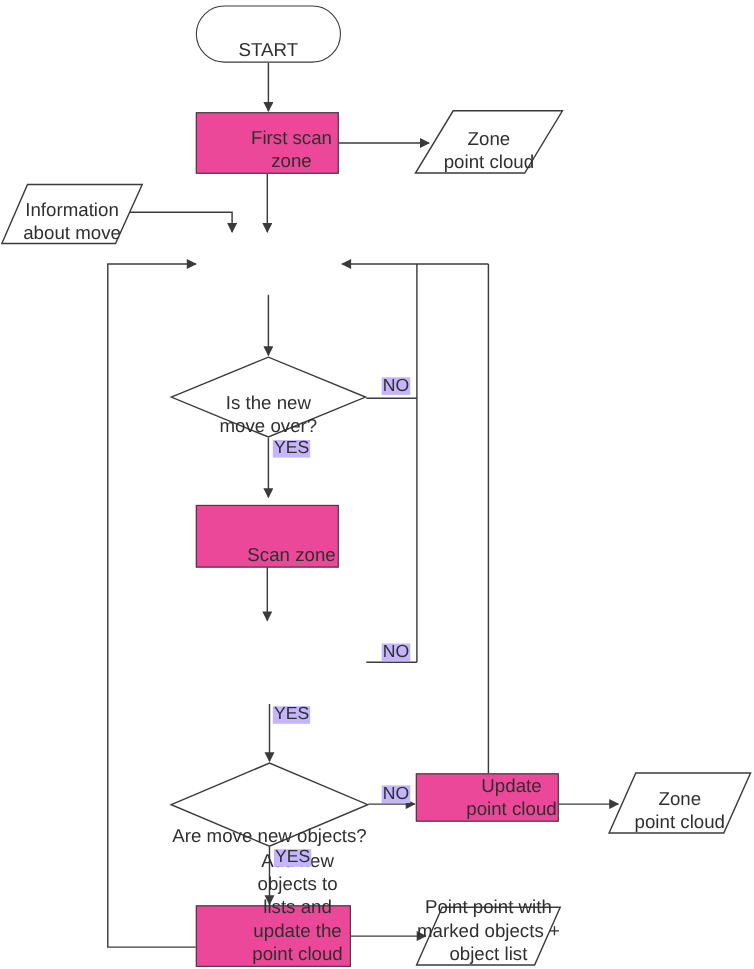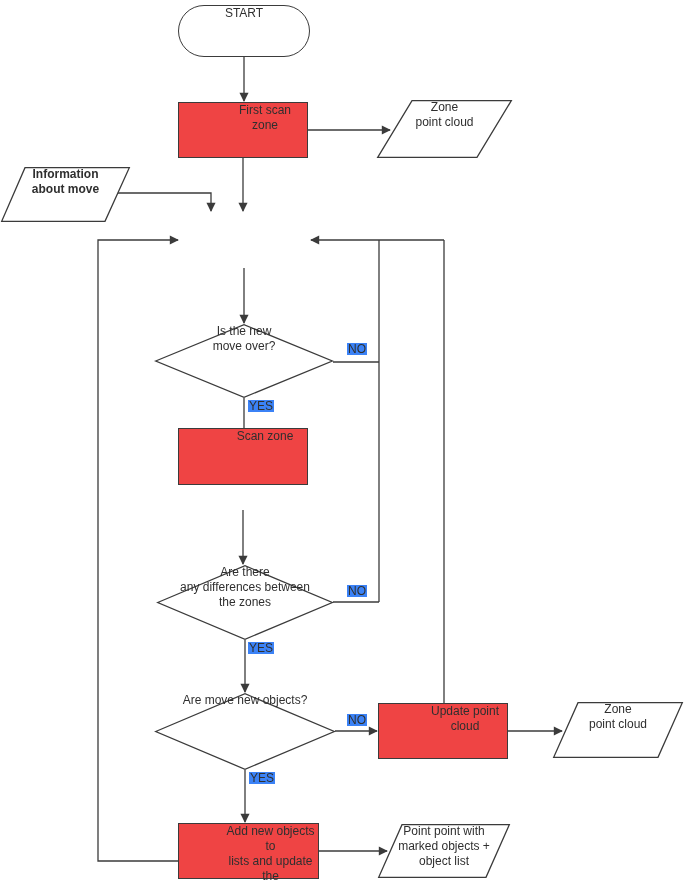--- a/index.html
+++ b/index.html
@@ -18,30 +18,30 @@
     width: 685px; height: 881px;
   }
   #wires path {
     fill: none;
     stroke: #3b3b3b;
     stroke-width: 1.3;
   }
   .node {
     position: absolute;
     display: flex;
-    align-items: flex-start;
+    align-items: flex-end;
     justify-content: center;
     text-align: center;
-    font-size: 12px;
+    font-size: 17px;
     line-height: 1.25;
     white-space: pre-line;
     box-sizing: border-box;
   }
   .rect {
-    background: #ef4444;
+    background: #ec4899;
     border: 1.3px solid #3b3b3b;
     padding-left: 44px;
   }
   .terminator {
     background: #ffffff;
     border: 1.3px solid #3b3b3b;
     border-radius: 26px;
   }
   .shape-svg-node { background: transparent; }
   .shape-svg-node > svg {
@@ -54,23 +54,23 @@
     fill: #ffffff;
     stroke: #3b3b3b;
     stroke-width: 1.3;
   }
   .shape-svg-node .label {
     position: relative;
     z-index: 1;
   }
   .edge-label {
     position: absolute;
-    font-size: 12px;
+    font-size: 16px;
     color: #2f2f2f;
-    background: #3b82f6;
+    background: #c4b5fd;
     padding: 0 1px;
     line-height: 1;
   }
 </style>
 </head>
 <body>
 
 <div id="canvas">
 
   <svg id="wires" viewBox="0 0 685 881" xmlns="http://www.w3.org/2000/svg">
@@ -109,58 +109,50 @@
   </div>
 
   <div class="node shape-svg-node" style="left:377px; top:100px; width:135px; height:58px;">
     <svg viewBox="0 0 135 58" preserveAspectRatio="none">
       <polygon points="35,0.7 134.3,0.7 100,57.3 0.7,57.3"></polygon>
     </svg>
     <span class="label">Zone
 point cloud</span>
   </div>
 
-  <div class="node shape-svg-node" style="left:1px; top:167px; width:129px; height:55px;font-weight:bold;">
+  <div class="node shape-svg-node" style="left:1px; top:167px; width:129px; height:55px;">
     <svg viewBox="0 0 129 55" preserveAspectRatio="none">
       <polygon points="24,0.7 128.3,0.7 104,54.3 0.7,54.3"></polygon>
     </svg>
     <span class="label">Information
 about move</span>
   </div>
 
 
   <div class="node shape-svg-node" style="left:155px; top:324px; width:178px; height:74px;">
     <svg viewBox="0 0 178 74" preserveAspectRatio="none">
       <polygon points="0.7,37 89,0.7 177.3,37 89,73.3"></polygon>
     </svg>
     <span class="label">Is the new
 move over?</span>
   </div>
 
-  <div class="node rect" style="left:178px; top:428px; width:130px; height:57px;">
+  <div class="node rect" style="left:178px; top:459px; width:130px; height:57px;">
     <span class="label">Scan zone</span>
   </div>
 
-  <div class="node shape-svg-node" style="left:157px; top:565px; width:176px; height:75px;">
-    <svg viewBox="0 0 176 75" preserveAspectRatio="none">
-      <polygon points="0.7,37.5 88,0.7 175.3,37.5 88,74.3"></polygon>
-    </svg>
-    <span class="label">Are there
-any differences between
-the zones</span>
-  </div>
 
   <div class="node shape-svg-node" style="left:155px; top:693px; width:180px; height:77px;">
     <svg viewBox="0 0 180 77" preserveAspectRatio="none">
       <polygon points="0.7,38.5 90,0.7 179.3,38.5 90,76.3"></polygon>
     </svg>
     <span class="label">Are move new objects?</span>
   </div>
 
-  <div class="node rect" style="left:378px; top:703px; width:130px; height:56px;">
+  <div class="node rect" style="left:378px; top:703px; width:130px; height:44px;">
     <span class="label">Update point cloud</span>
   </div>
 
   <div class="node shape-svg-node" style="left:553px; top:702px; width:130px; height:56px;">
     <svg viewBox="0 0 130 56" preserveAspectRatio="none">
       <polygon points="25,0.7 129.3,0.7 105,55.3 0.7,55.3"></polygon>
     </svg>
     <span class="label">Zone
 point cloud</span>
   </div>

